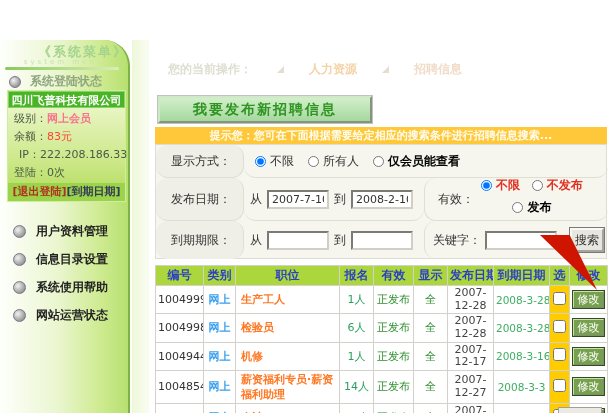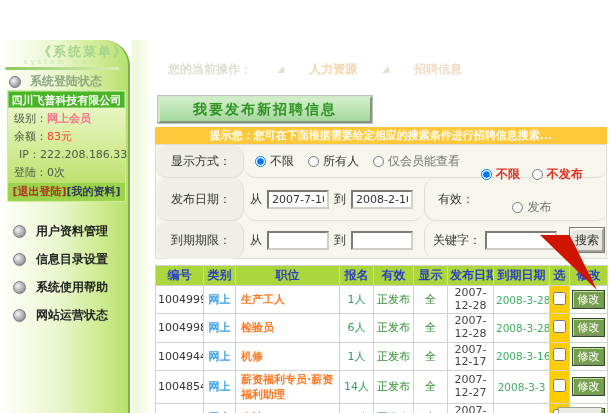--- a/index.html
+++ b/index.html
@@ -64,21 +64,21 @@
     background:#f6f6ef; border:1px solid #ddddd3; font-size:12px; color:#333; }
   .fcell { position:absolute; display:flex; align-items:center;border-radius:12px; }
   .flabel { background:#efefe7; border-right:1px solid #dddfd3; border-bottom:1px solid #dddfd3;
     padding-left:15px; }
   .fb { border-bottom:1px solid #dddfd3; }
   .fl { border-left:1px solid #dddfd3; }
   .txt { border:2px inset #cfcfc6; background:#fff; height:19px; font-size:11px;
     padding:0 3px; font-family:inherit; color:#333; }
   .radio-opt { display:inline-flex; align-items:center; gap:4px; margin-right:14px; cursor:pointer; }
   .radio-opt input { width:11px; height:11px; margin:0; }
-  .opt-green { color:#737373; font-weight:normal; }
+  .opt-green { color:#000000; font-weight:bold; }
   .opt-red { color:#e03020; font-weight:bold; }
   .search-btn { position:absolute; right:4px; top:7px; width:34px; height:24px;
     background:#e7e7df; border:2px outset #f8f8f4; outline:1px solid #7a7a72;
     font-size:12px; color:#333; cursor:pointer; font-family:Liberation Sans, sans-serif; }
   
   .tooltip { position:absolute; left:238px; top:209px; width:320px; height:27px; z-index:50;
     background:#cf1500; color:#ffee00; font-weight:bold; font-size:12px; line-height:27px;
     padding-left:11px; white-space:nowrap; overflow:hidden; }
   .tooltip-tail { position:absolute; left:540px; top:235px; width:57px; height:55px; z-index:49;
     background:#cf1500; clip-path:polygon(0 0, 52% 0, 100% 100%); }
@@ -126,21 +126,21 @@
       <div class="info-row">
         <span>余额：</span><span class="val-balance">83元</span>
       </div>
       <div class="info-row ip">
         <span>IP：</span><span>222.208.186.33</span>
       </div>
       <div class="info-row">
         <span>登陆：</span><span>0次</span>
       </div>
       <div class="links-row">
-        <span class="link-logout">[退出登陆]</span><span class="link-profile">[我的资料]</span>
+        <span class="link-logout">[退出登陆]</span><span class="link-profile">[到期日期]</span>
       </div>
     </div>
 
     <div class="side-item" style="top:211px;">
       <span class="bullet"></span>
       <span>信息目录设置</span>
     </div>
     <div class="side-item" style="top:183px;">
       <span class="bullet"></span>
       <span>用户资料管理</span>
@@ -200,21 +200,21 @@
           <label class="radio-opt" style="margin-right:8px;">
             <input type="radio" name="valid" checked="" style="">
             <span class="opt-red">不限</span>
           </label>
           <label class="radio-opt" style="margin-right:0;">
             <input type="radio" name="valid" style="">
             <span class="opt-red">不发布</span>
           </label>
         </span>
         <span style="display:block;text-align:center;">
-          <label class="radio-opt" style="margin:16px;">
+          <label class="radio-opt" style="margin:5px;">
             <input type="radio" name="valid" style="">
             <span class="opt-green">发布</span>
           </label>
         </span>
       </span>
     </div>
 
     <div class="fcell flabel" style="left:0;top:76px;width:88px;height:38px;border-bottom:none;">到期期限：</div>
     <div class="fcell" style="left:88px;top:76px;width:180px;height:38px;padding-left:6px;gap:5px;">
       <span>从</span>

